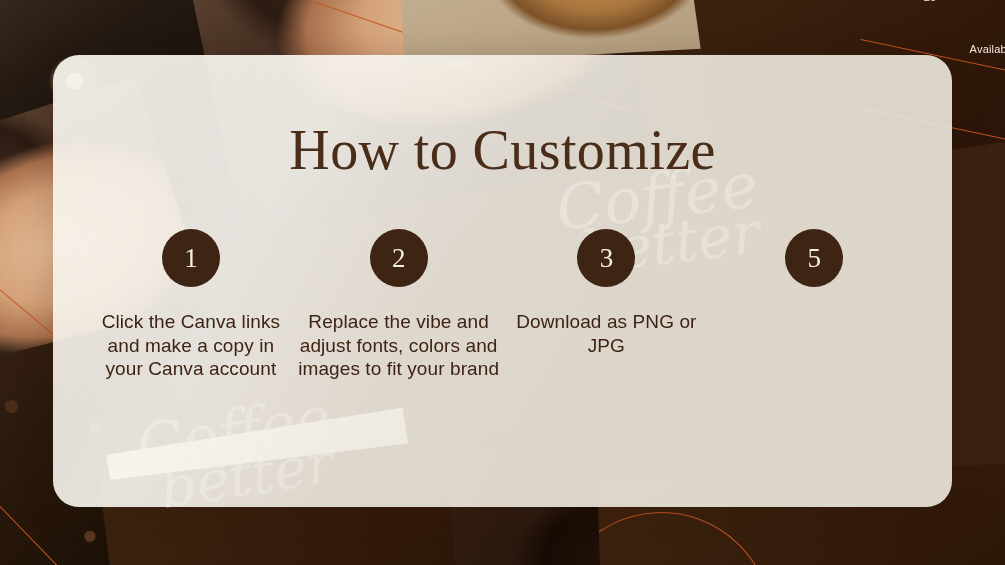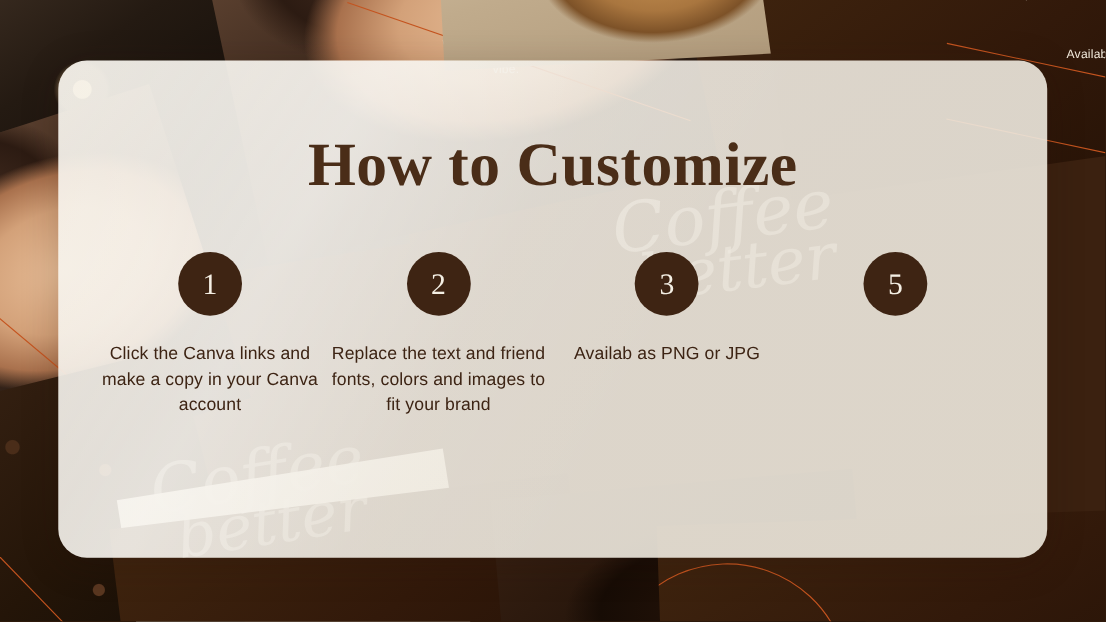--- a/index.html
+++ b/index.html
@@ -141,21 +141,21 @@
   }
 
   #title {
     position: absolute;
     top: 63px;
     left: 0;
     width: 100%;
     text-align: center;
     font-family: "Liberation Serif", "DejaVu Serif", serif;
     font-size: 56px;
-    font-weight: 700;
+    font-weight: 400;
     color: #4A2D18;
     letter-spacing: .4px;
   }
 
   #steps {
     position: absolute;
     top: 174px;
     left: 34px;
     right: 34px;
     display: flex;
@@ -178,21 +178,21 @@
     align-items: center;
     justify-content: center;
     font-family: "Liberation Serif", "DejaVu Serif", serif;
     font-size: 27px;
     line-height: 1;
   }
   .step-text {
     margin-top: 23px;
     text-align: center;
     color: #3D2414;
-    font-size: 16px;
+    font-size: 19px;
     line-height: 23.5px;
     letter-spacing: .1px;
   }
 </style>
 </head>
 <body>
 
 <div id="slide">
 
   <div class="bg-layer">
@@ -248,26 +248,26 @@
 
       <div id="steps">
 
         <div class="step">
           <div class="badge">1</div>
           <div class="step-text">Click the Canva links and make a copy in your Canva account</div>
         </div>
 
         <div class="step">
           <div class="badge">2</div>
-          <div class="step-text">Replace the text and friend fonts, colors and images to fit your brand</div>
+          <div class="step-text">Replace the vibe and adjust fonts, colors and images to fit your brand</div>
         </div>
 
         <div class="step">
           <div class="badge">3</div>
-          <div class="step-text">Availab as PNG or JPG</div>
+          <div class="step-text">Download as PNG or JPG</div>
         </div>
 
         <div class="step">
           <div class="badge">5</div>
         </div>
 
       </div>
     </div>
   </div>
 

